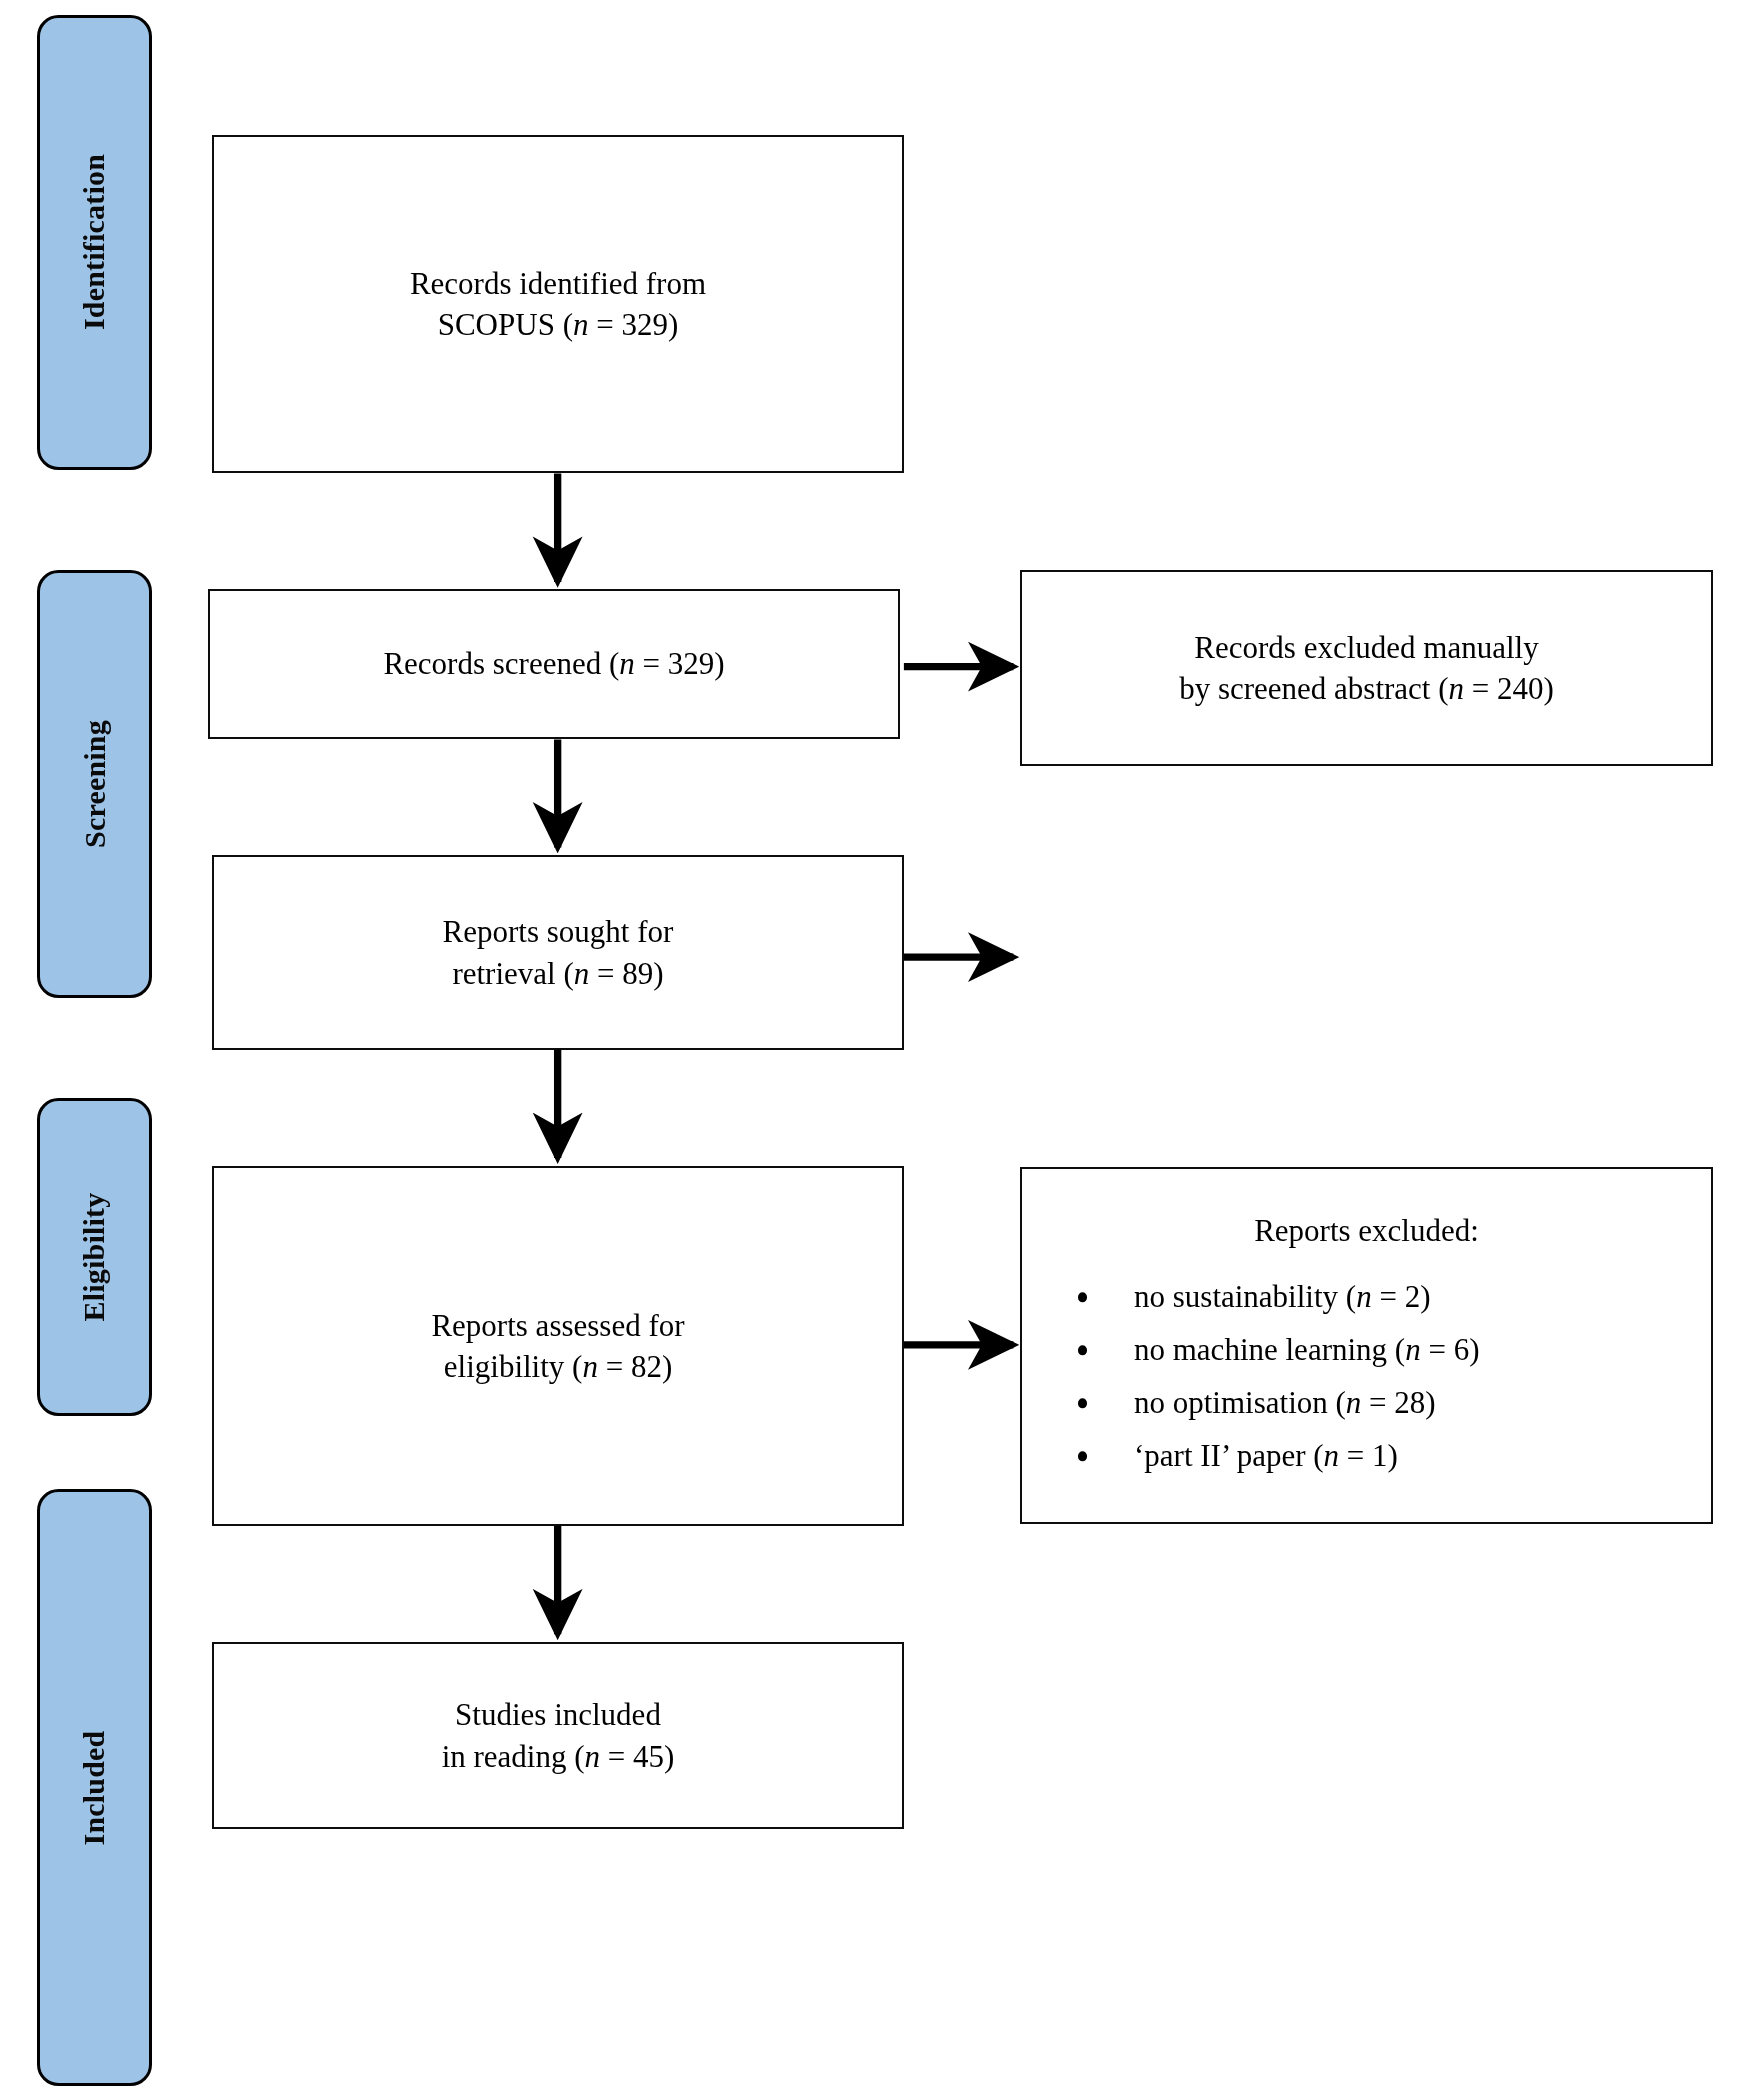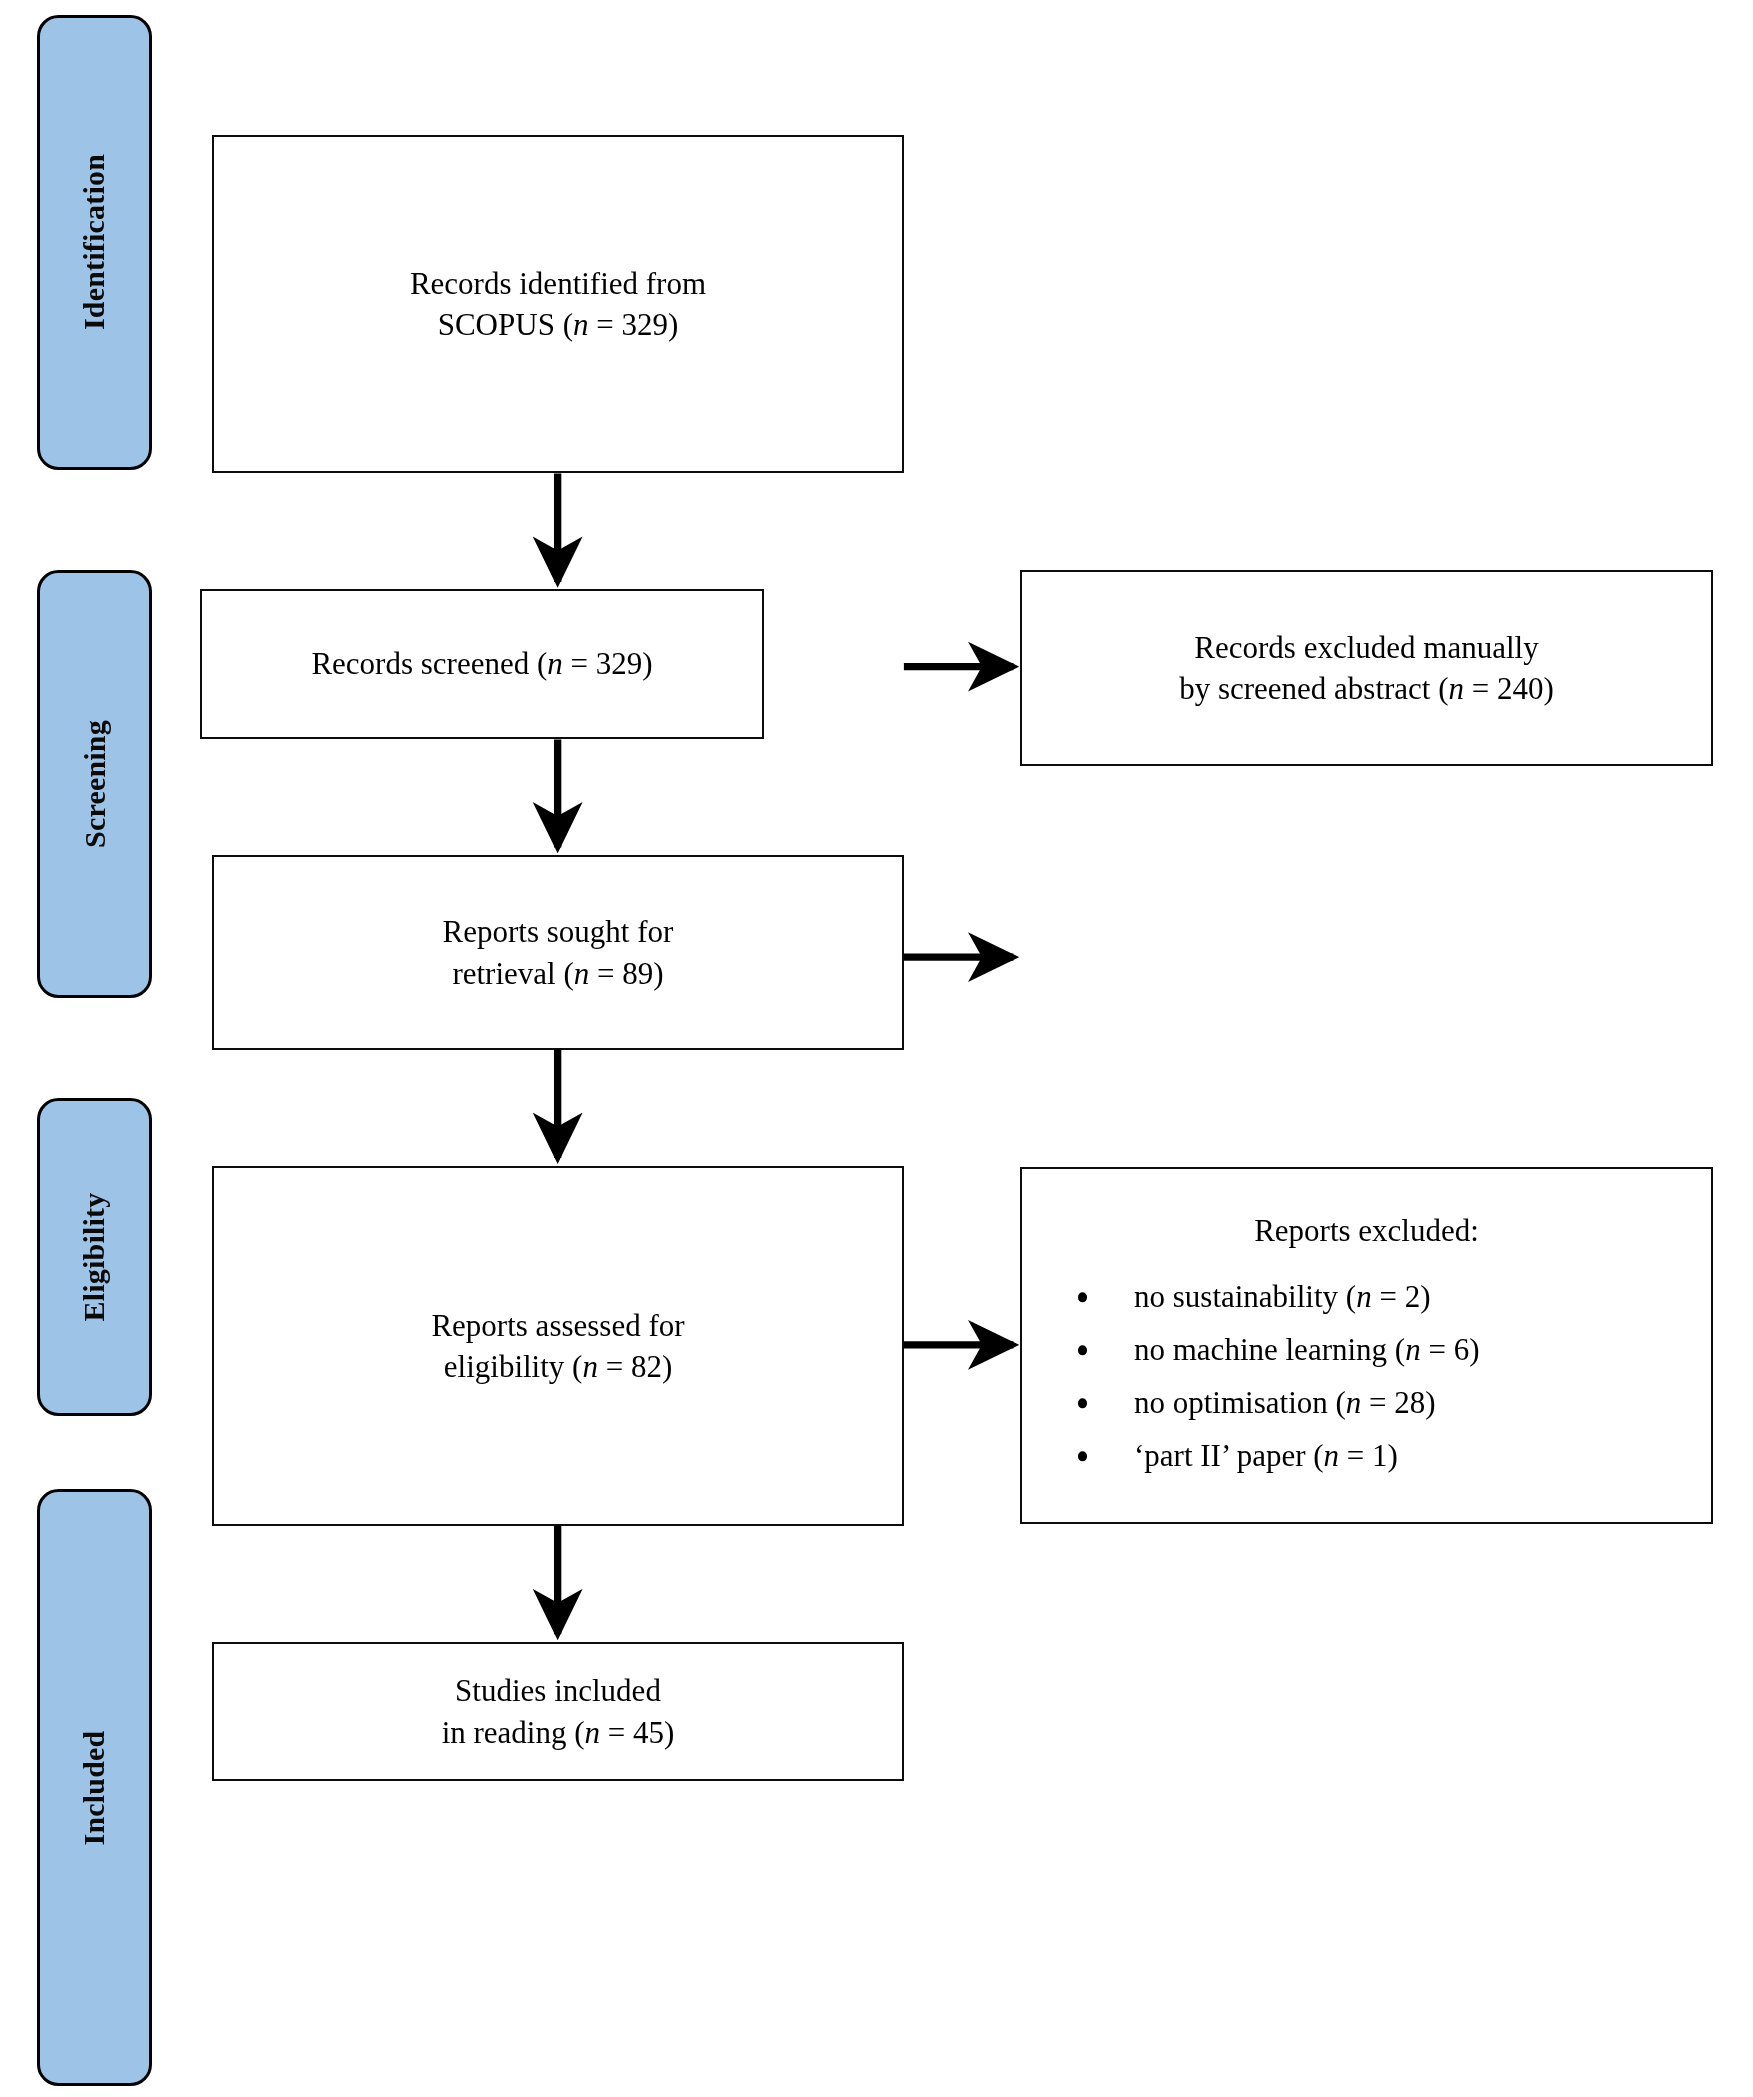--- a/index.html
+++ b/index.html
@@ -135,41 +135,41 @@
     <span class="stage-label">Included</span>
   </div>
 
   <div class="flow-box" style="left:212px; top:135px; width:692px; height:338px;">
     <div class="box-text">
       <div><span>Records identified from</span></div>
       <div><span>SCOPUS (</span><span class="ital">n</span><span> = 329)</span></div>
     </div>
   </div>
 
-  <div class="flow-box" style="left:200px; top:589px; width:564px; height:150px;">
+  <div class="flow-box" style="left:208px; top:589px; width:692px; height:150px;">
     <div class="box-text">
       <div><span>Records screened (</span><span class="ital">n</span><span> = 329)</span></div>
     </div>
   </div>
 
   <div class="flow-box" style="left:212px; top:855px; width:692px; height:195px;">
     <div class="box-text">
       <div><span>Reports sought for</span></div>
       <div><span>retrieval (</span><span class="ital">n</span><span> = 89)</span></div>
     </div>
   </div>
 
   <div class="flow-box" style="left:212px; top:1166px; width:692px; height:360px;">
     <div class="box-text">
       <div><span>Reports assessed for</span></div>
       <div><span>eligibility (</span><span class="ital">n</span><span> = 82)</span></div>
     </div>
   </div>
 
-  <div class="flow-box" style="left:212px; top:1642px; width:692px; height:139px;justify-content:center;">
+  <div class="flow-box" style="left:212px; top:1642px; width:692px; height:187px;justify-content:center;">
     <div class="box-text">
       <div><span>Studies included</span></div>
       <div><span>in reading (</span><span class="ital">n</span><span> = 45)</span></div>
     </div>
   </div>
 
   <div class="flow-box" style="left:1020px; top:570px; width:693px; height:196px;">
     <div class="box-text">
       <div><span>Records excluded manually</span></div>
       <div><span>by screened abstract (</span><span class="ital">n</span><span> = 240)</span></div>

